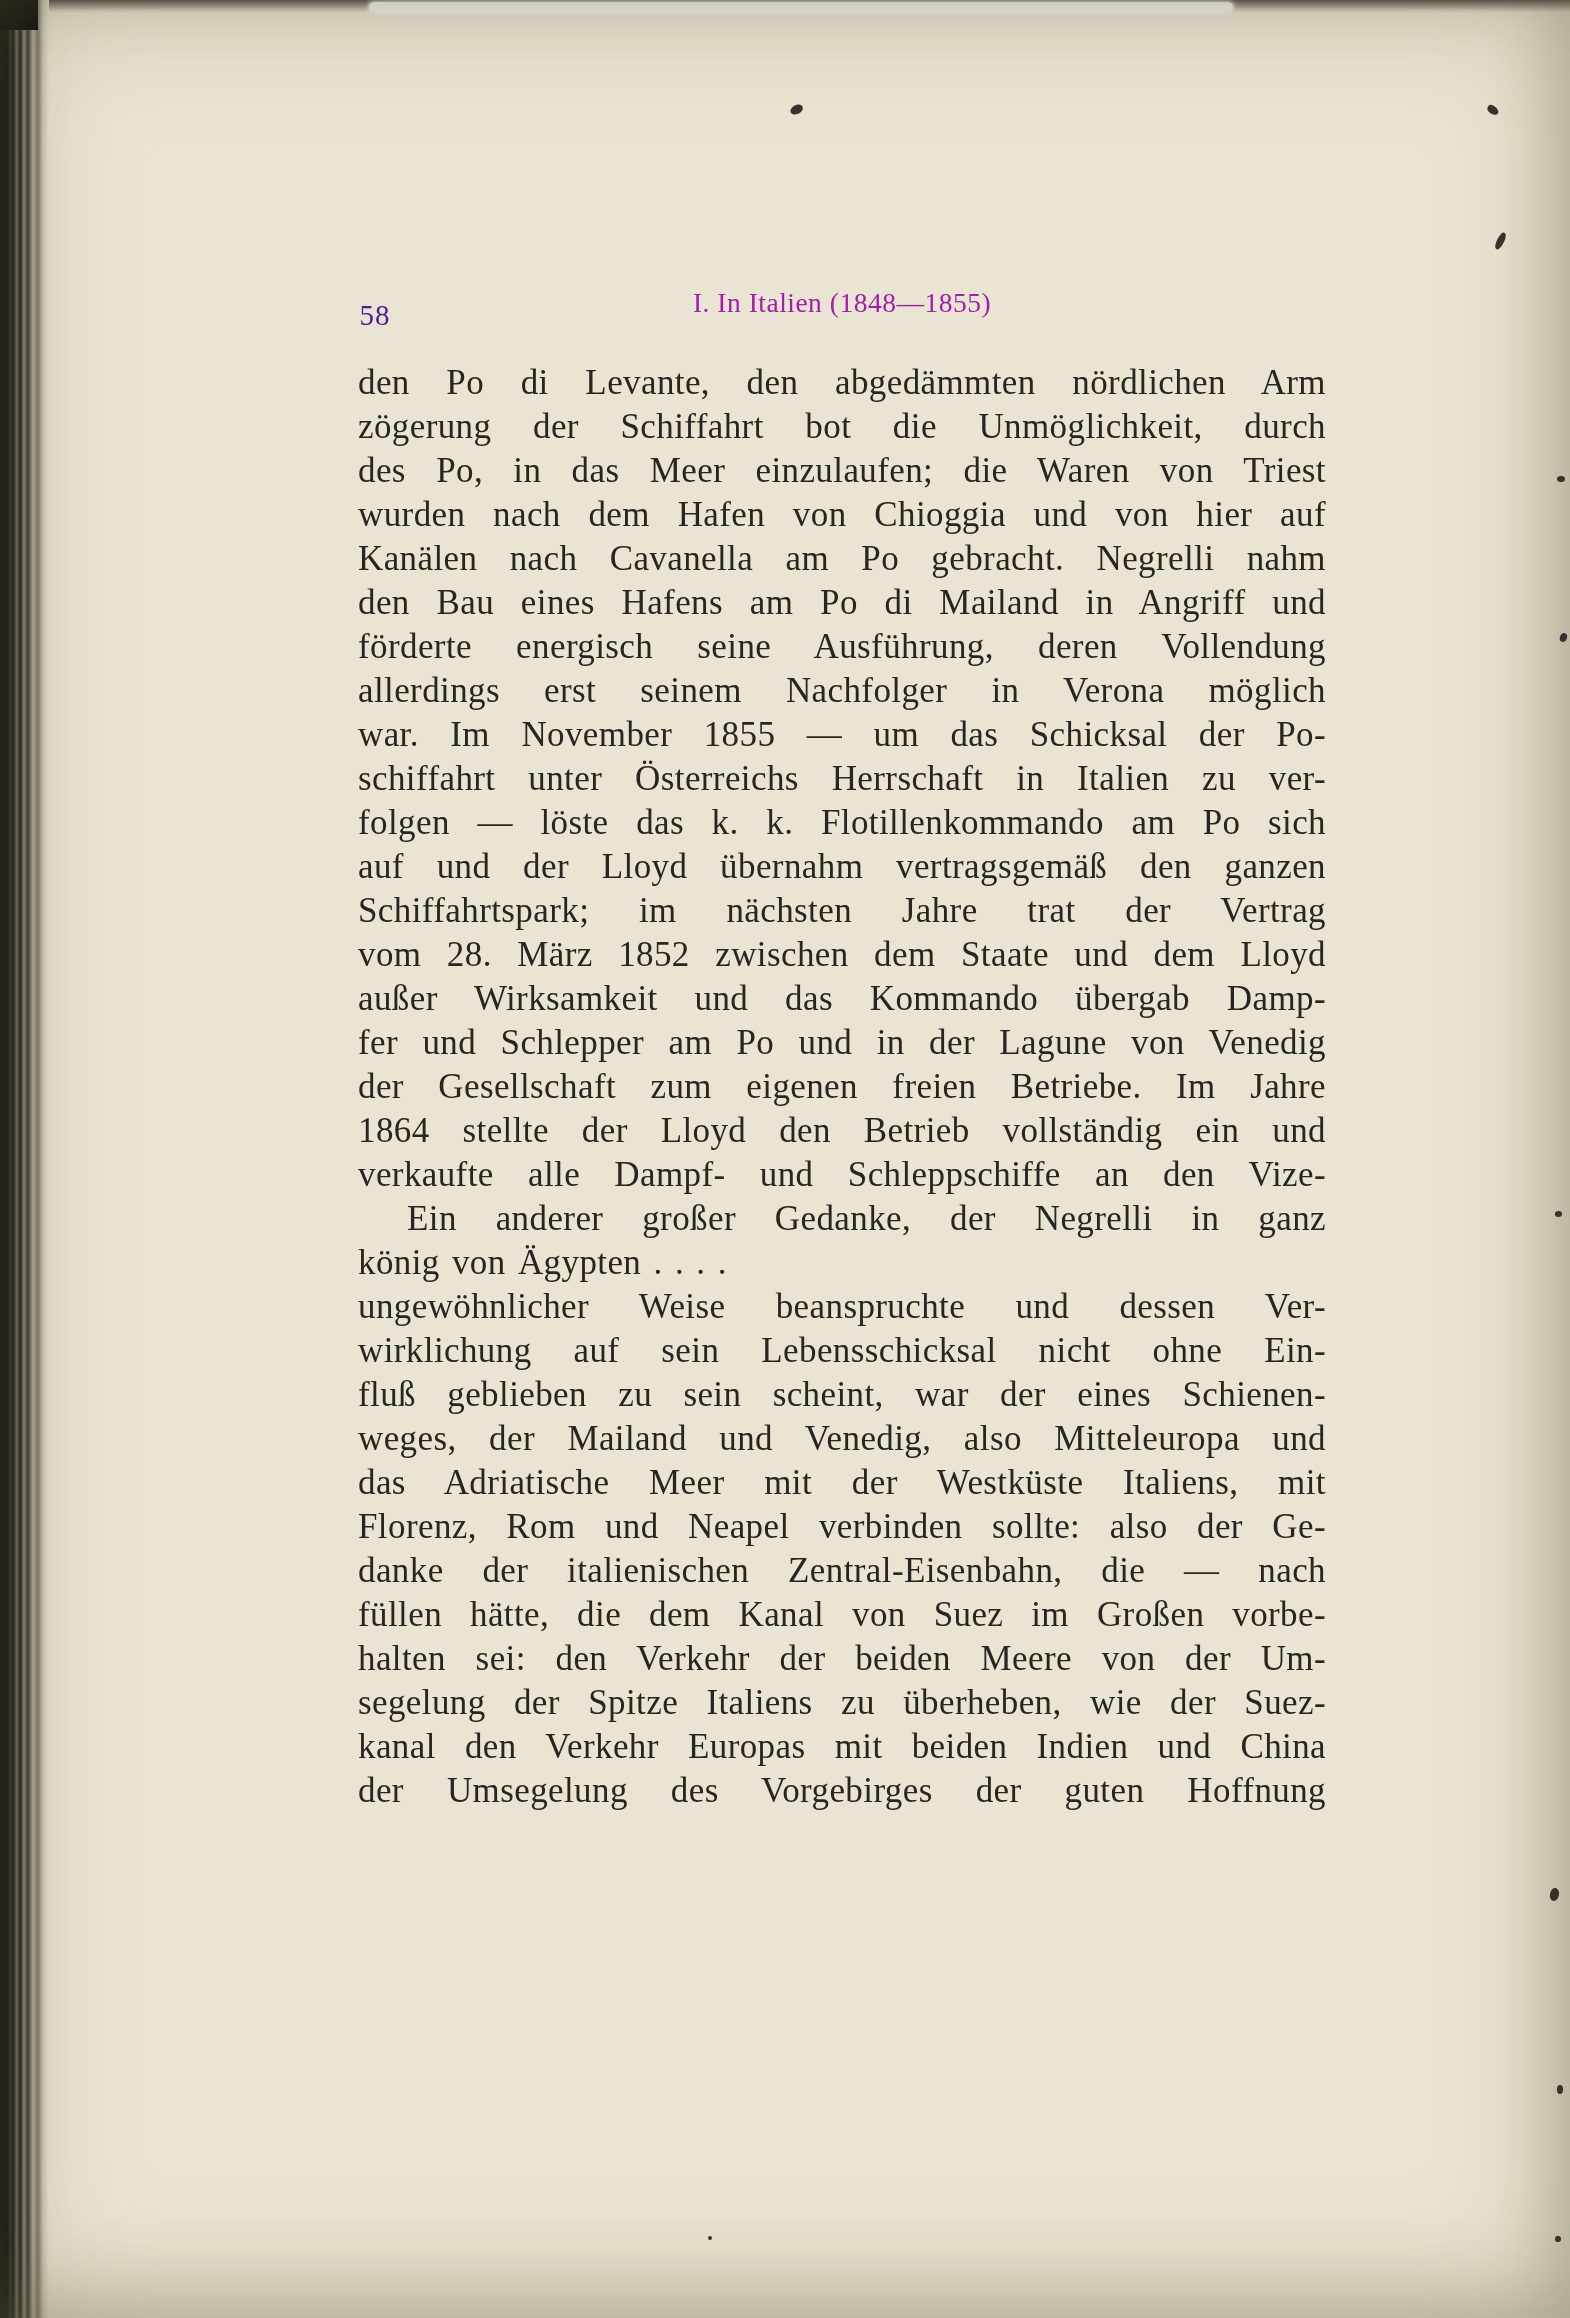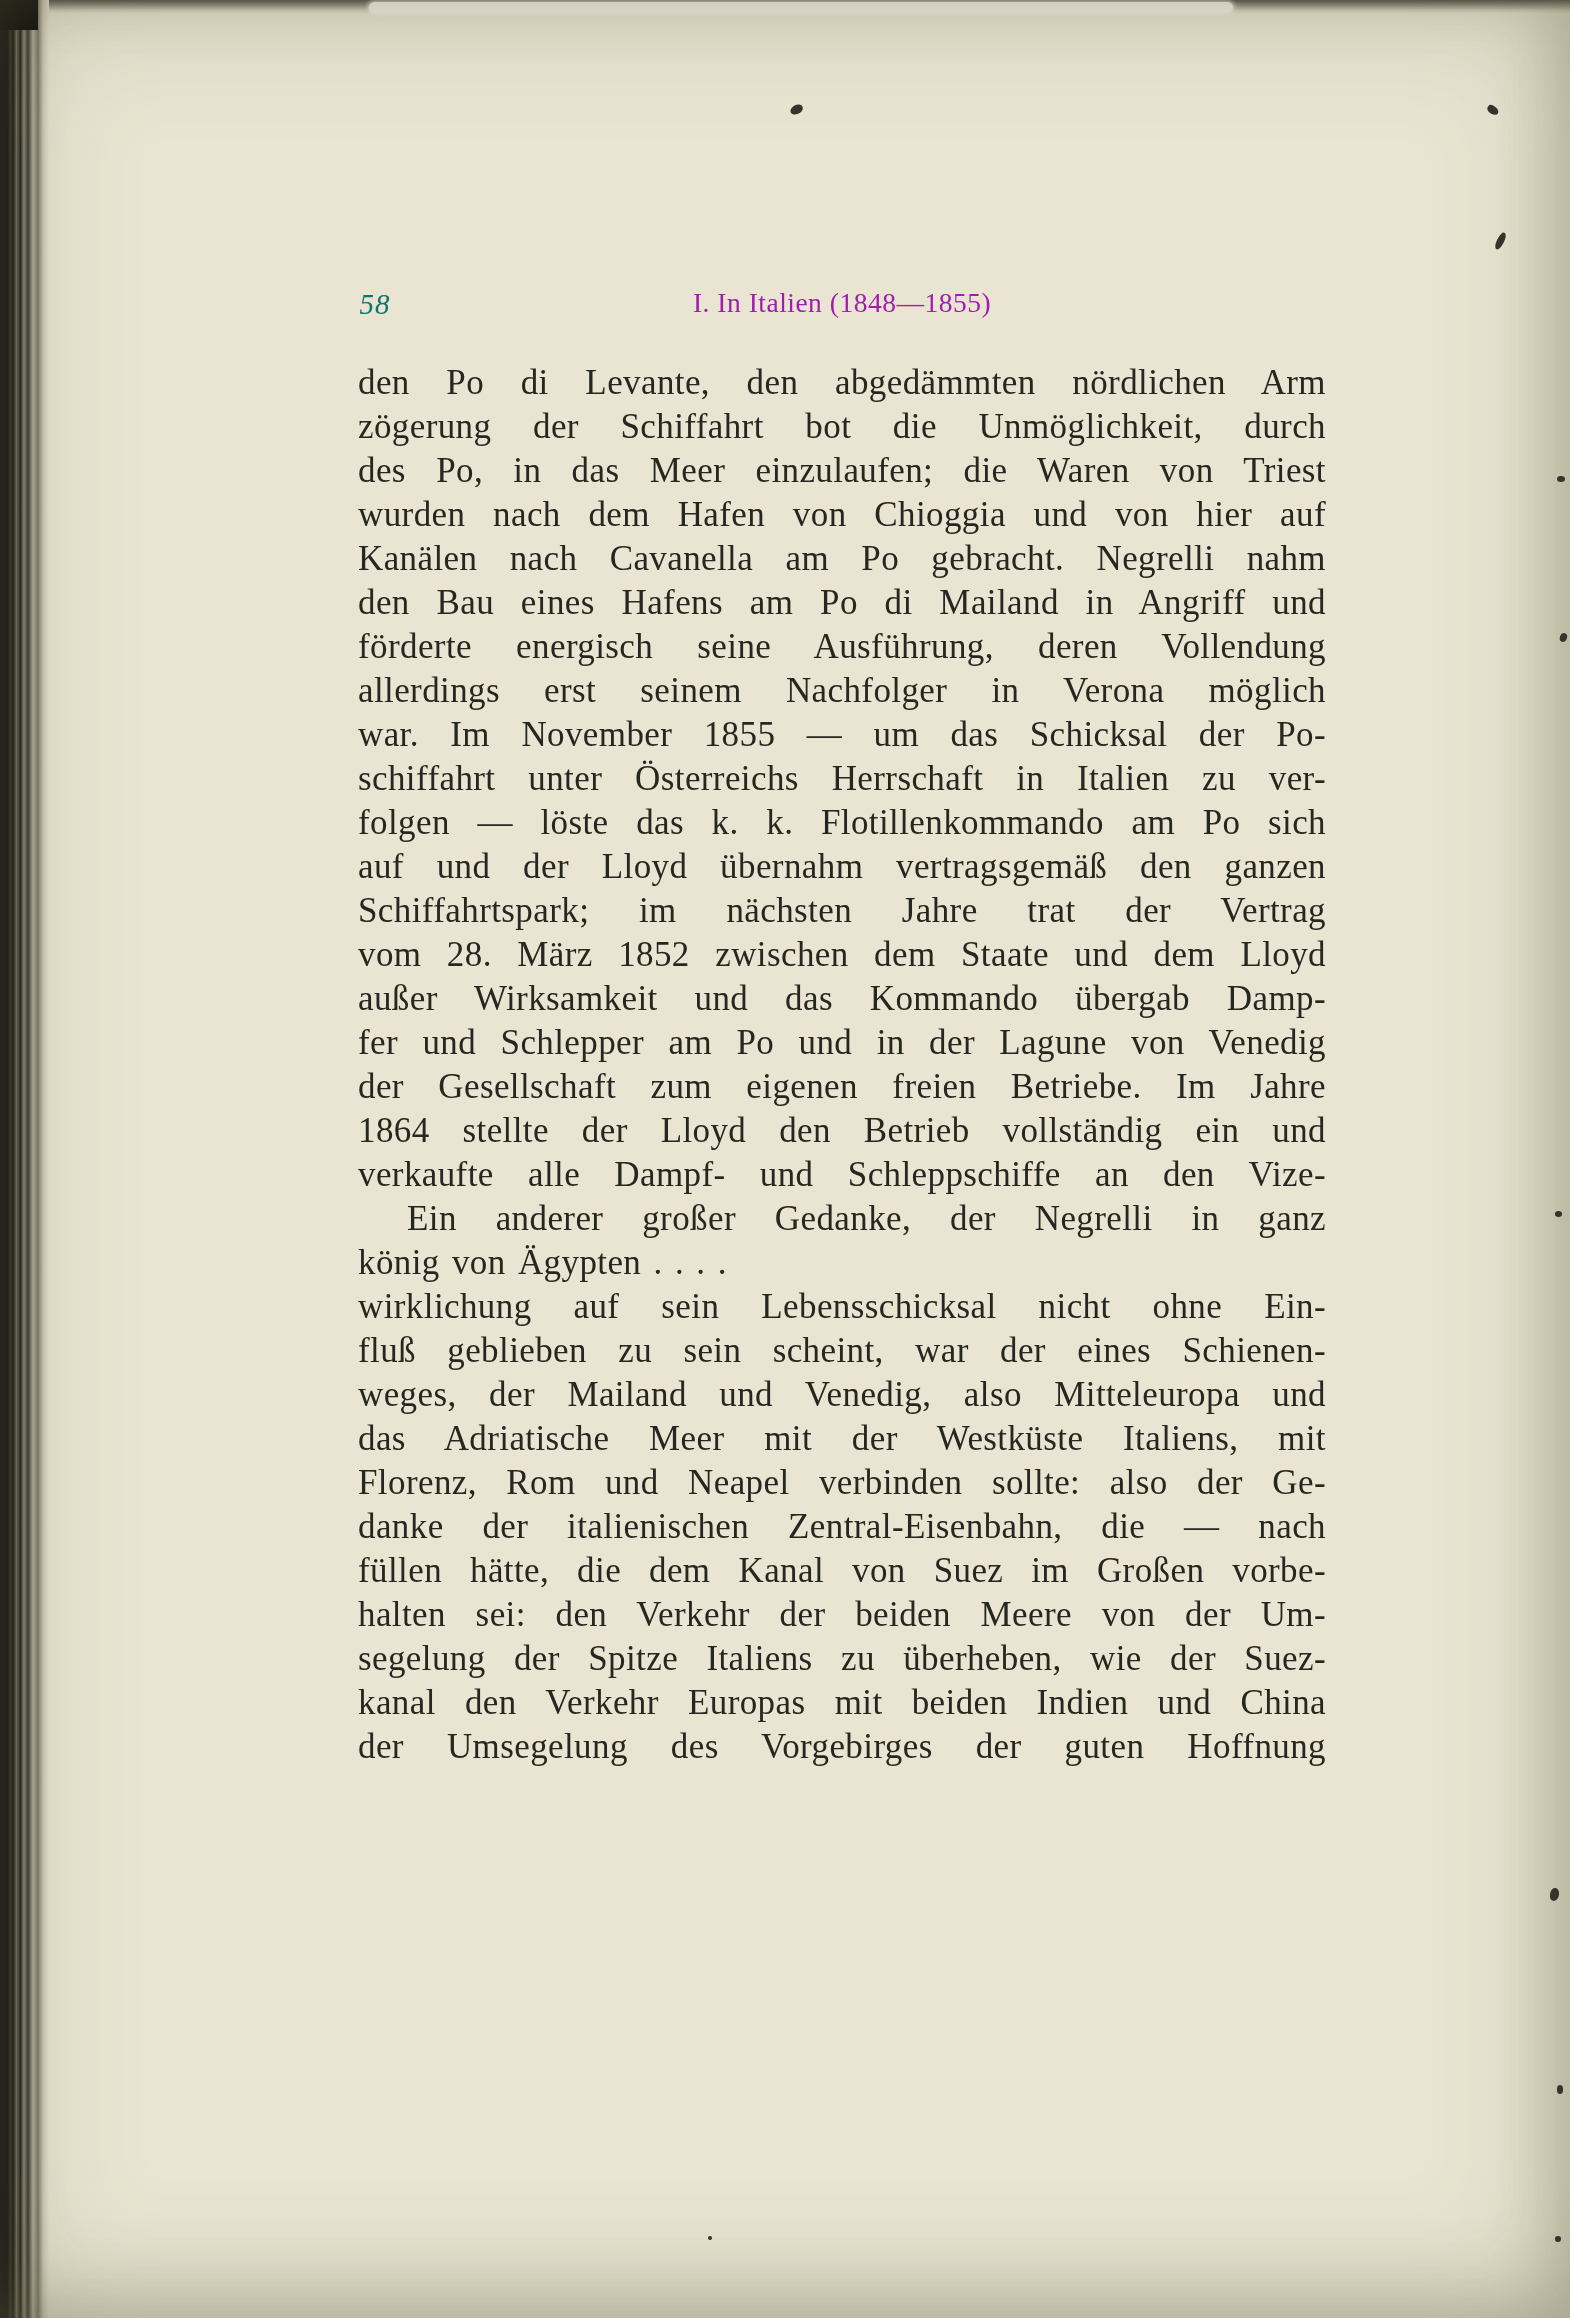--- a/index.html
+++ b/index.html
@@ -52,22 +52,22 @@
     position:absolute; top:0; left:0; width:38px; height:30px;
     background:#0c0c0a;
     z-index:6;
   }
   
   .head {
     position:absolute; left:358px; top:287px; width:968px; height:41px;
     z-index:3;
   }
   .page-number {
-    position:absolute; left:1.6px; top:1px;
-    font-size:29px; color:#0f766e; letter-spacing:0.8px;font-style:italic;
+    position:absolute; left:1.6px; top:12px;
+    font-size:29px; color:#4c1d95; letter-spacing:0.8px;
   }
   .running-header {
     display:block; text-align:center;
     font-size:27.5px; color:#a21caf; letter-spacing:0.5px;
   }
   
   .text-block {
     position:absolute; left:358px; top:361px; width:968px;
     color:#282620;
     font-size:35px;
@@ -129,20 +129,21 @@
     <div class="line">Schiffahrtspark; im nächsten Jahre trat der Vertrag</div>
     <div class="line">vom 28. März 1852 zwischen dem Staate und dem Lloyd</div>
     <div class="line">außer Wirksamkeit und das Kommando übergab Damp-</div>
     <div class="line">fer und Schlepper am Po und in der Lagune von Venedig</div>
     <div class="line">der Gesellschaft zum eigenen freien Betriebe. Im Jahre</div>
     <div class="line">1864 stellte der Lloyd den Betrieb vollständig ein und</div>
     <div class="line">verkaufte alle Dampf- und Schleppschiffe an den Vize-</div>
     <div class="line indent">Ein anderer großer Gedanke, der Negrelli in ganz</div>
 
     <div class="line last">könig von Ägypten . . . .</div>
+    <div class="line">ungewöhnlicher Weise beanspruchte und dessen Ver-</div>
     <div class="line">wirklichung auf sein Lebensschicksal nicht ohne Ein-</div>
     <div class="line">fluß geblieben zu sein scheint, war der eines Schienen-</div>
     <div class="line">weges, der Mailand und Venedig, also Mitteleuropa und</div>
     <div class="line">das Adriatische Meer mit der Westküste Italiens, mit</div>
     <div class="line">Florenz, Rom und Neapel verbinden sollte: also der Ge-</div>
     <div class="line">danke der italienischen Zentral-Eisenbahn, die — nach</div>
     <div class="line">füllen hätte, die dem Kanal von Suez im Großen vorbe-</div>
     <div class="line">halten sei: den Verkehr der beiden Meere von der Um-</div>
     <div class="line">segelung der Spitze Italiens zu überheben, wie der Suez-</div>
     <div class="line">kanal den Verkehr Europas mit beiden Indien und China</div>

